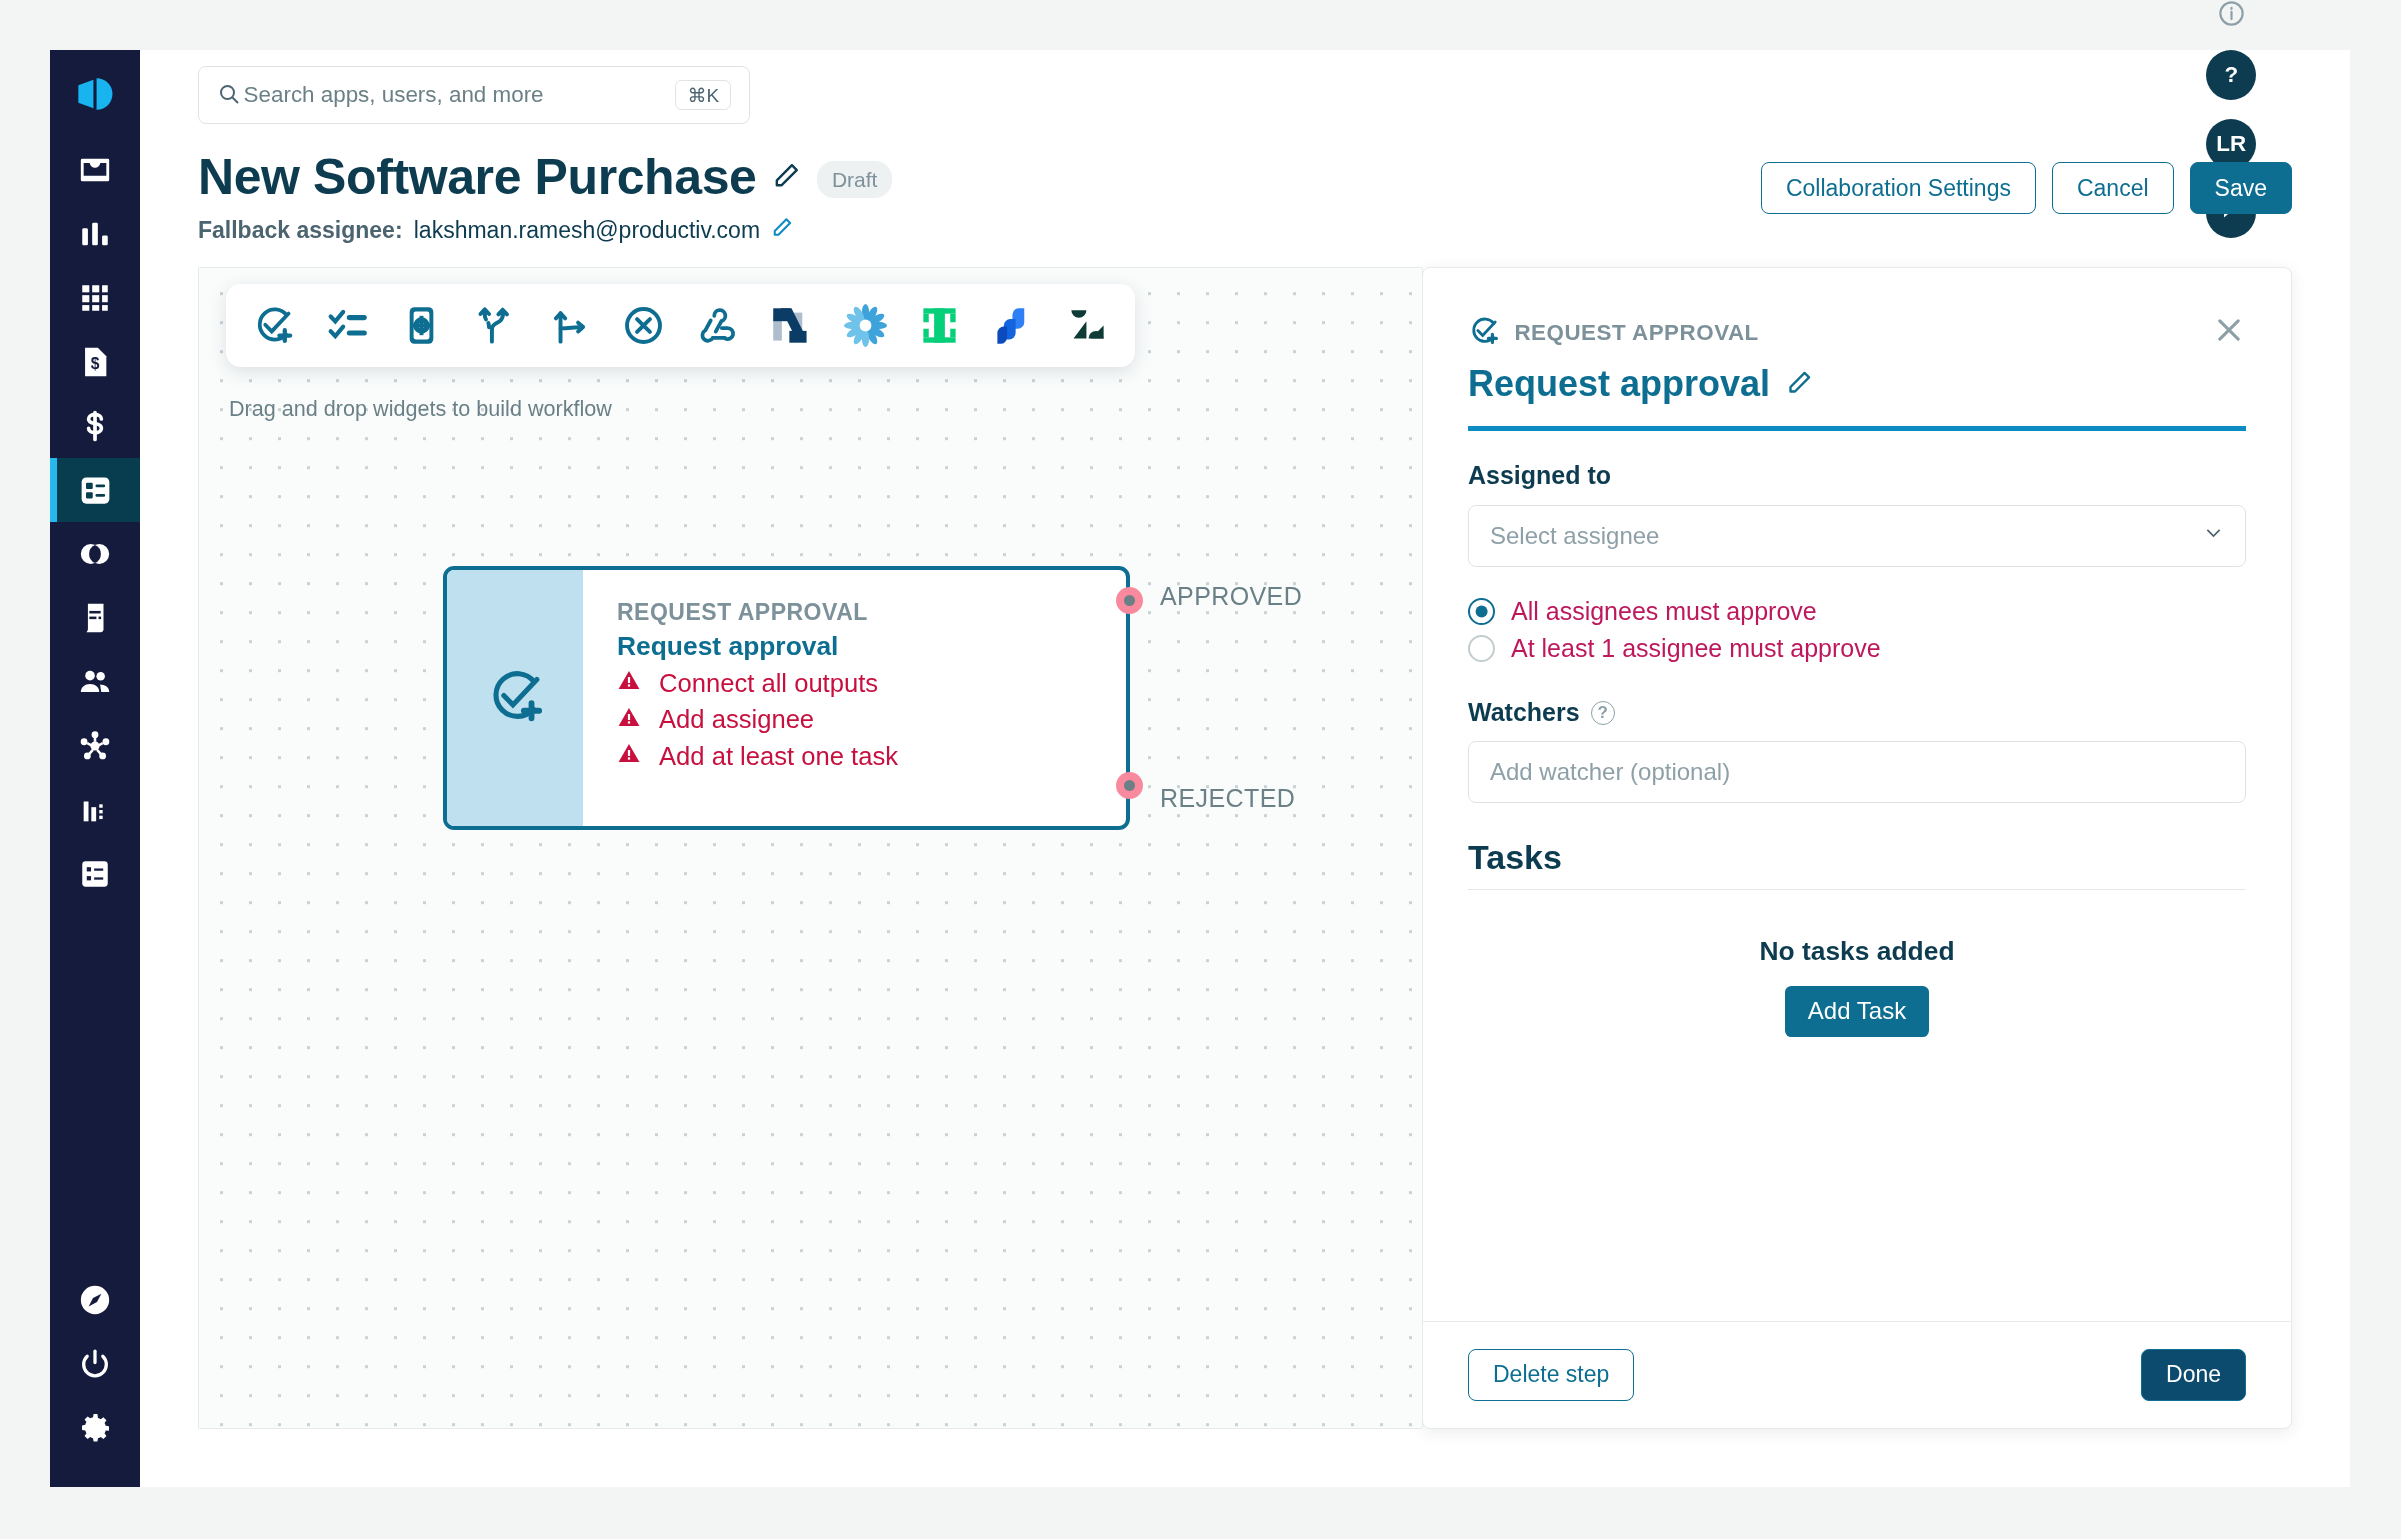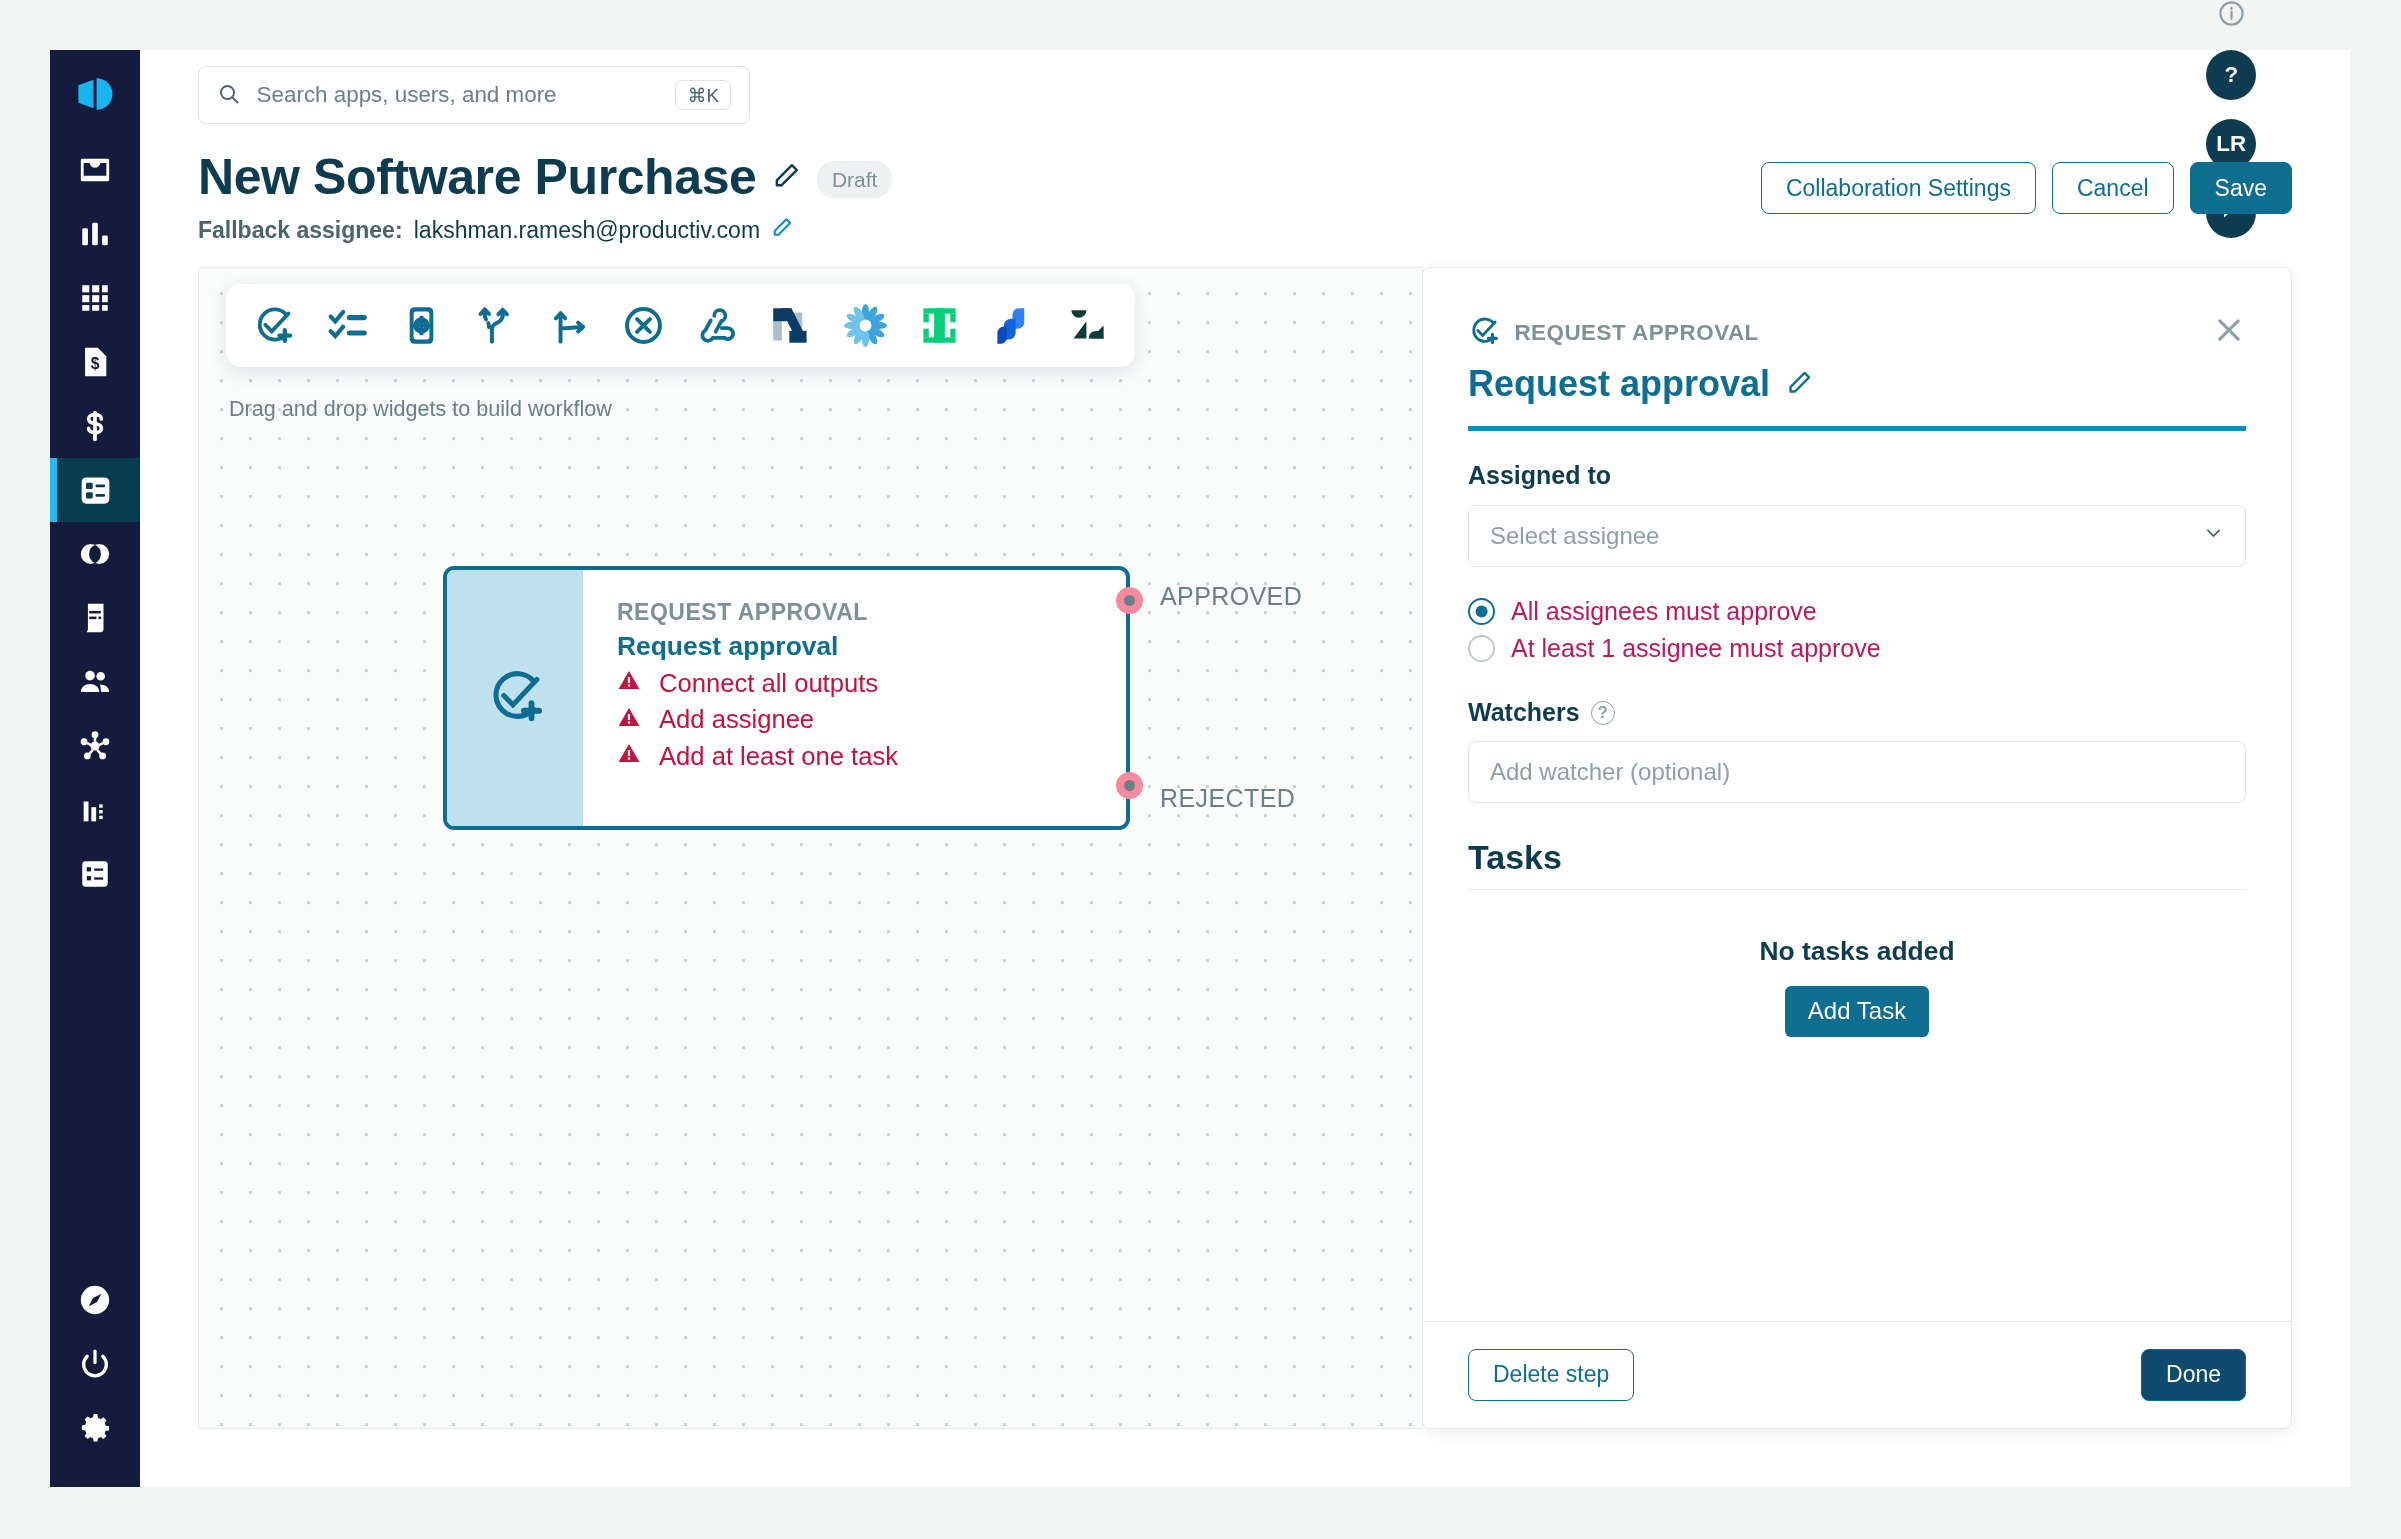--- a/index.html
+++ b/index.html
@@ -43,21 +43,21 @@
   .main { flex:1; display:flex; flex-direction:column; min-width:0; position:relative; }
 
   
   .topbar {
     height: 90px; display:flex; align-items:center;
     padding: 0 58px 0 58px; gap: 16px;
   }
   .search-box {
     width: 552px; height: 58px;
     border:0.8px solid #dfe3e4; border-radius:8px;
-    display:flex; align-items:center; padding:0 17.6px; gap:16px;
+    display:flex; align-items:center; padding:0 17.6px; gap:3px;
     background:#fff;
   }
   .search-box .ph { color:#6a8086; font-size:22.4px; flex:1; }
   .kbd {
     border:0.8px solid #dfe3e4; border-radius:6.4px; color:#4b6470;
     font-size:19px; padding:4.8px 11.2px; line-height:1;
   }
   .topbar-right { margin-left:auto; display:flex; align-items:center; gap:19px;flex-direction:column; }
   .org-select { color:#0d6e91; font-size:23px; display:flex; align-items:center; gap:8px; cursor:pointer;}
   .circ-btn {

